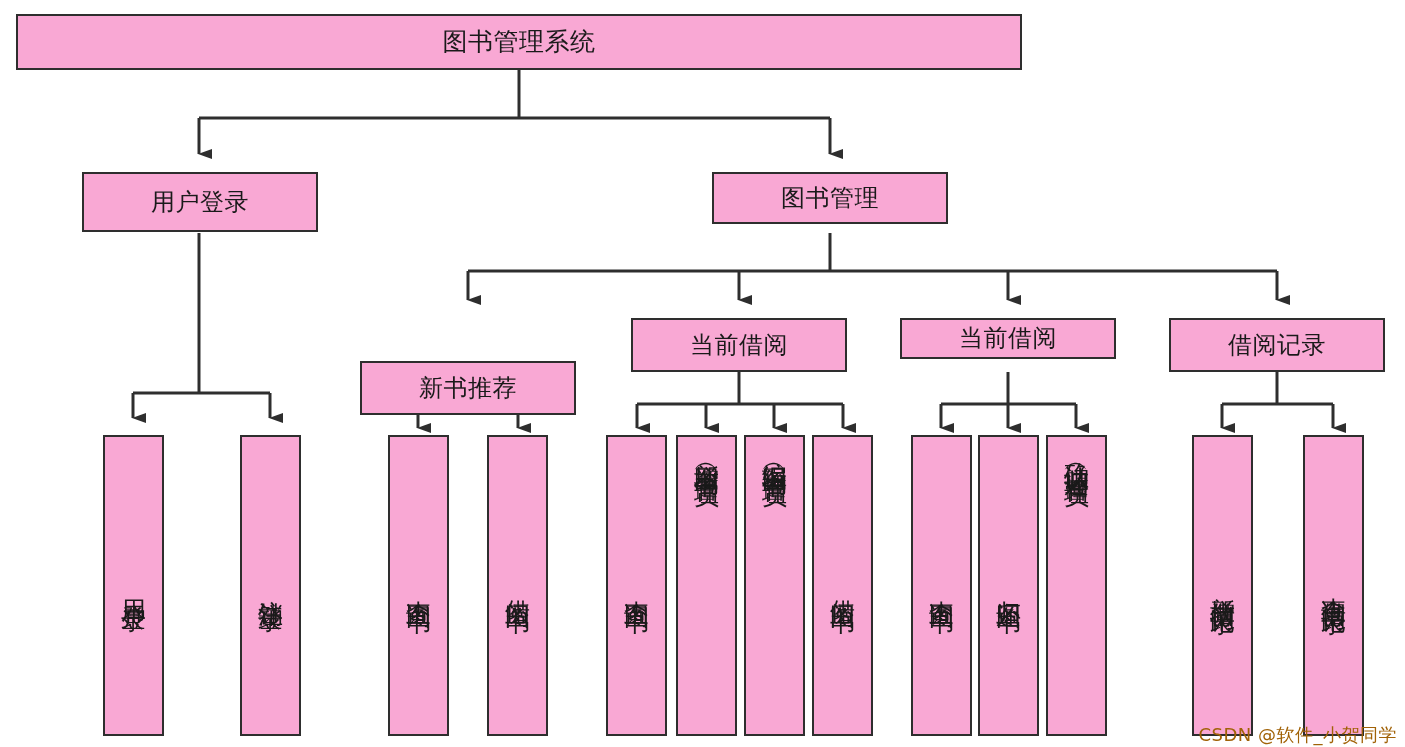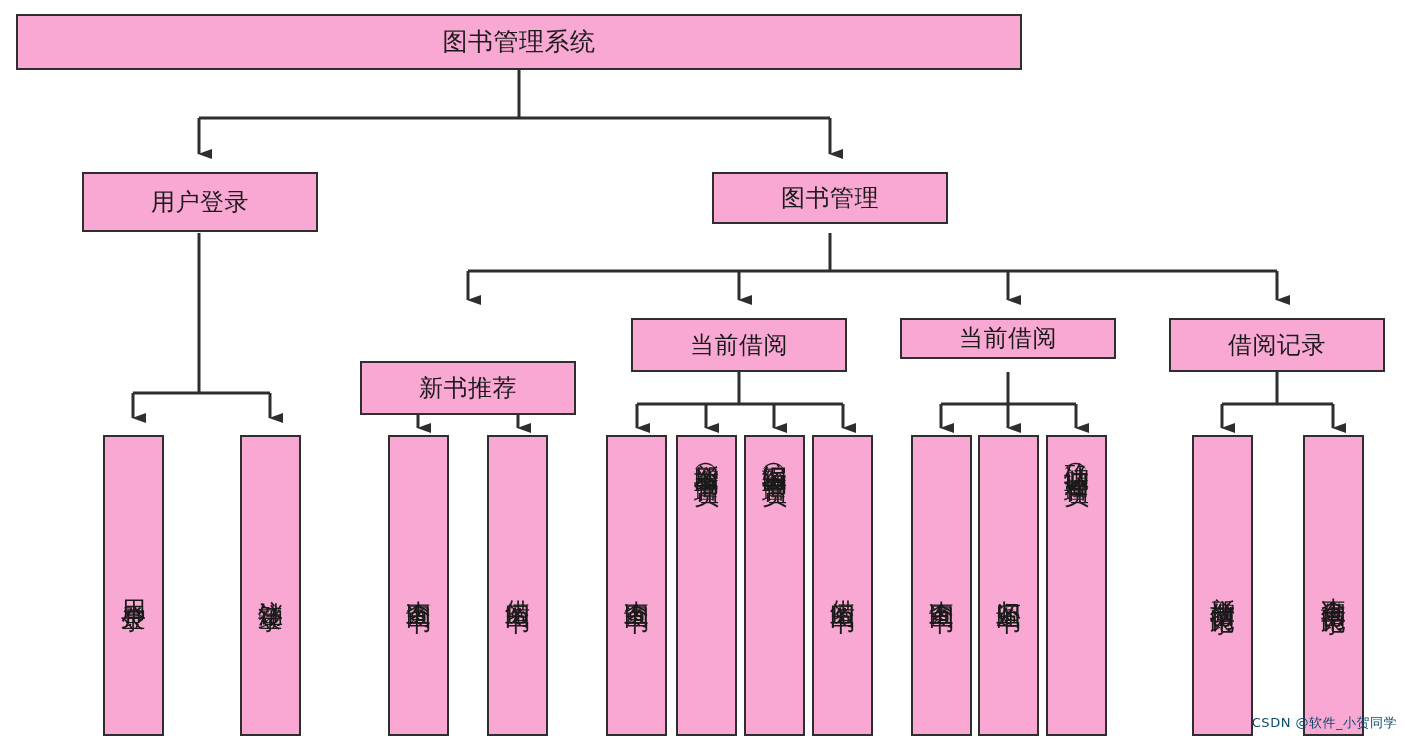--- a/index.html
+++ b/index.html
@@ -65,23 +65,23 @@
     letter-spacing: 3px;
     white-space: nowrap;
   }
   .node.vert.centered {
     align-items: center;
     padding-top: 0;
   }
   .watermark {
     position: absolute;
     right: 8px;
-    bottom: 15px;
-    font-size: 13px;
-    color: #0c4a6e;
+    bottom: 0;
+    font-size: 18px;
+    color: #a16207;
     font-family: "DejaVu Sans", "Liberation Sans", sans-serif;
     letter-spacing: 0.5px;
     user-select: none;
   }
 </style>
 </head>
 <body>
 
 <div id="diagram-root">
 

